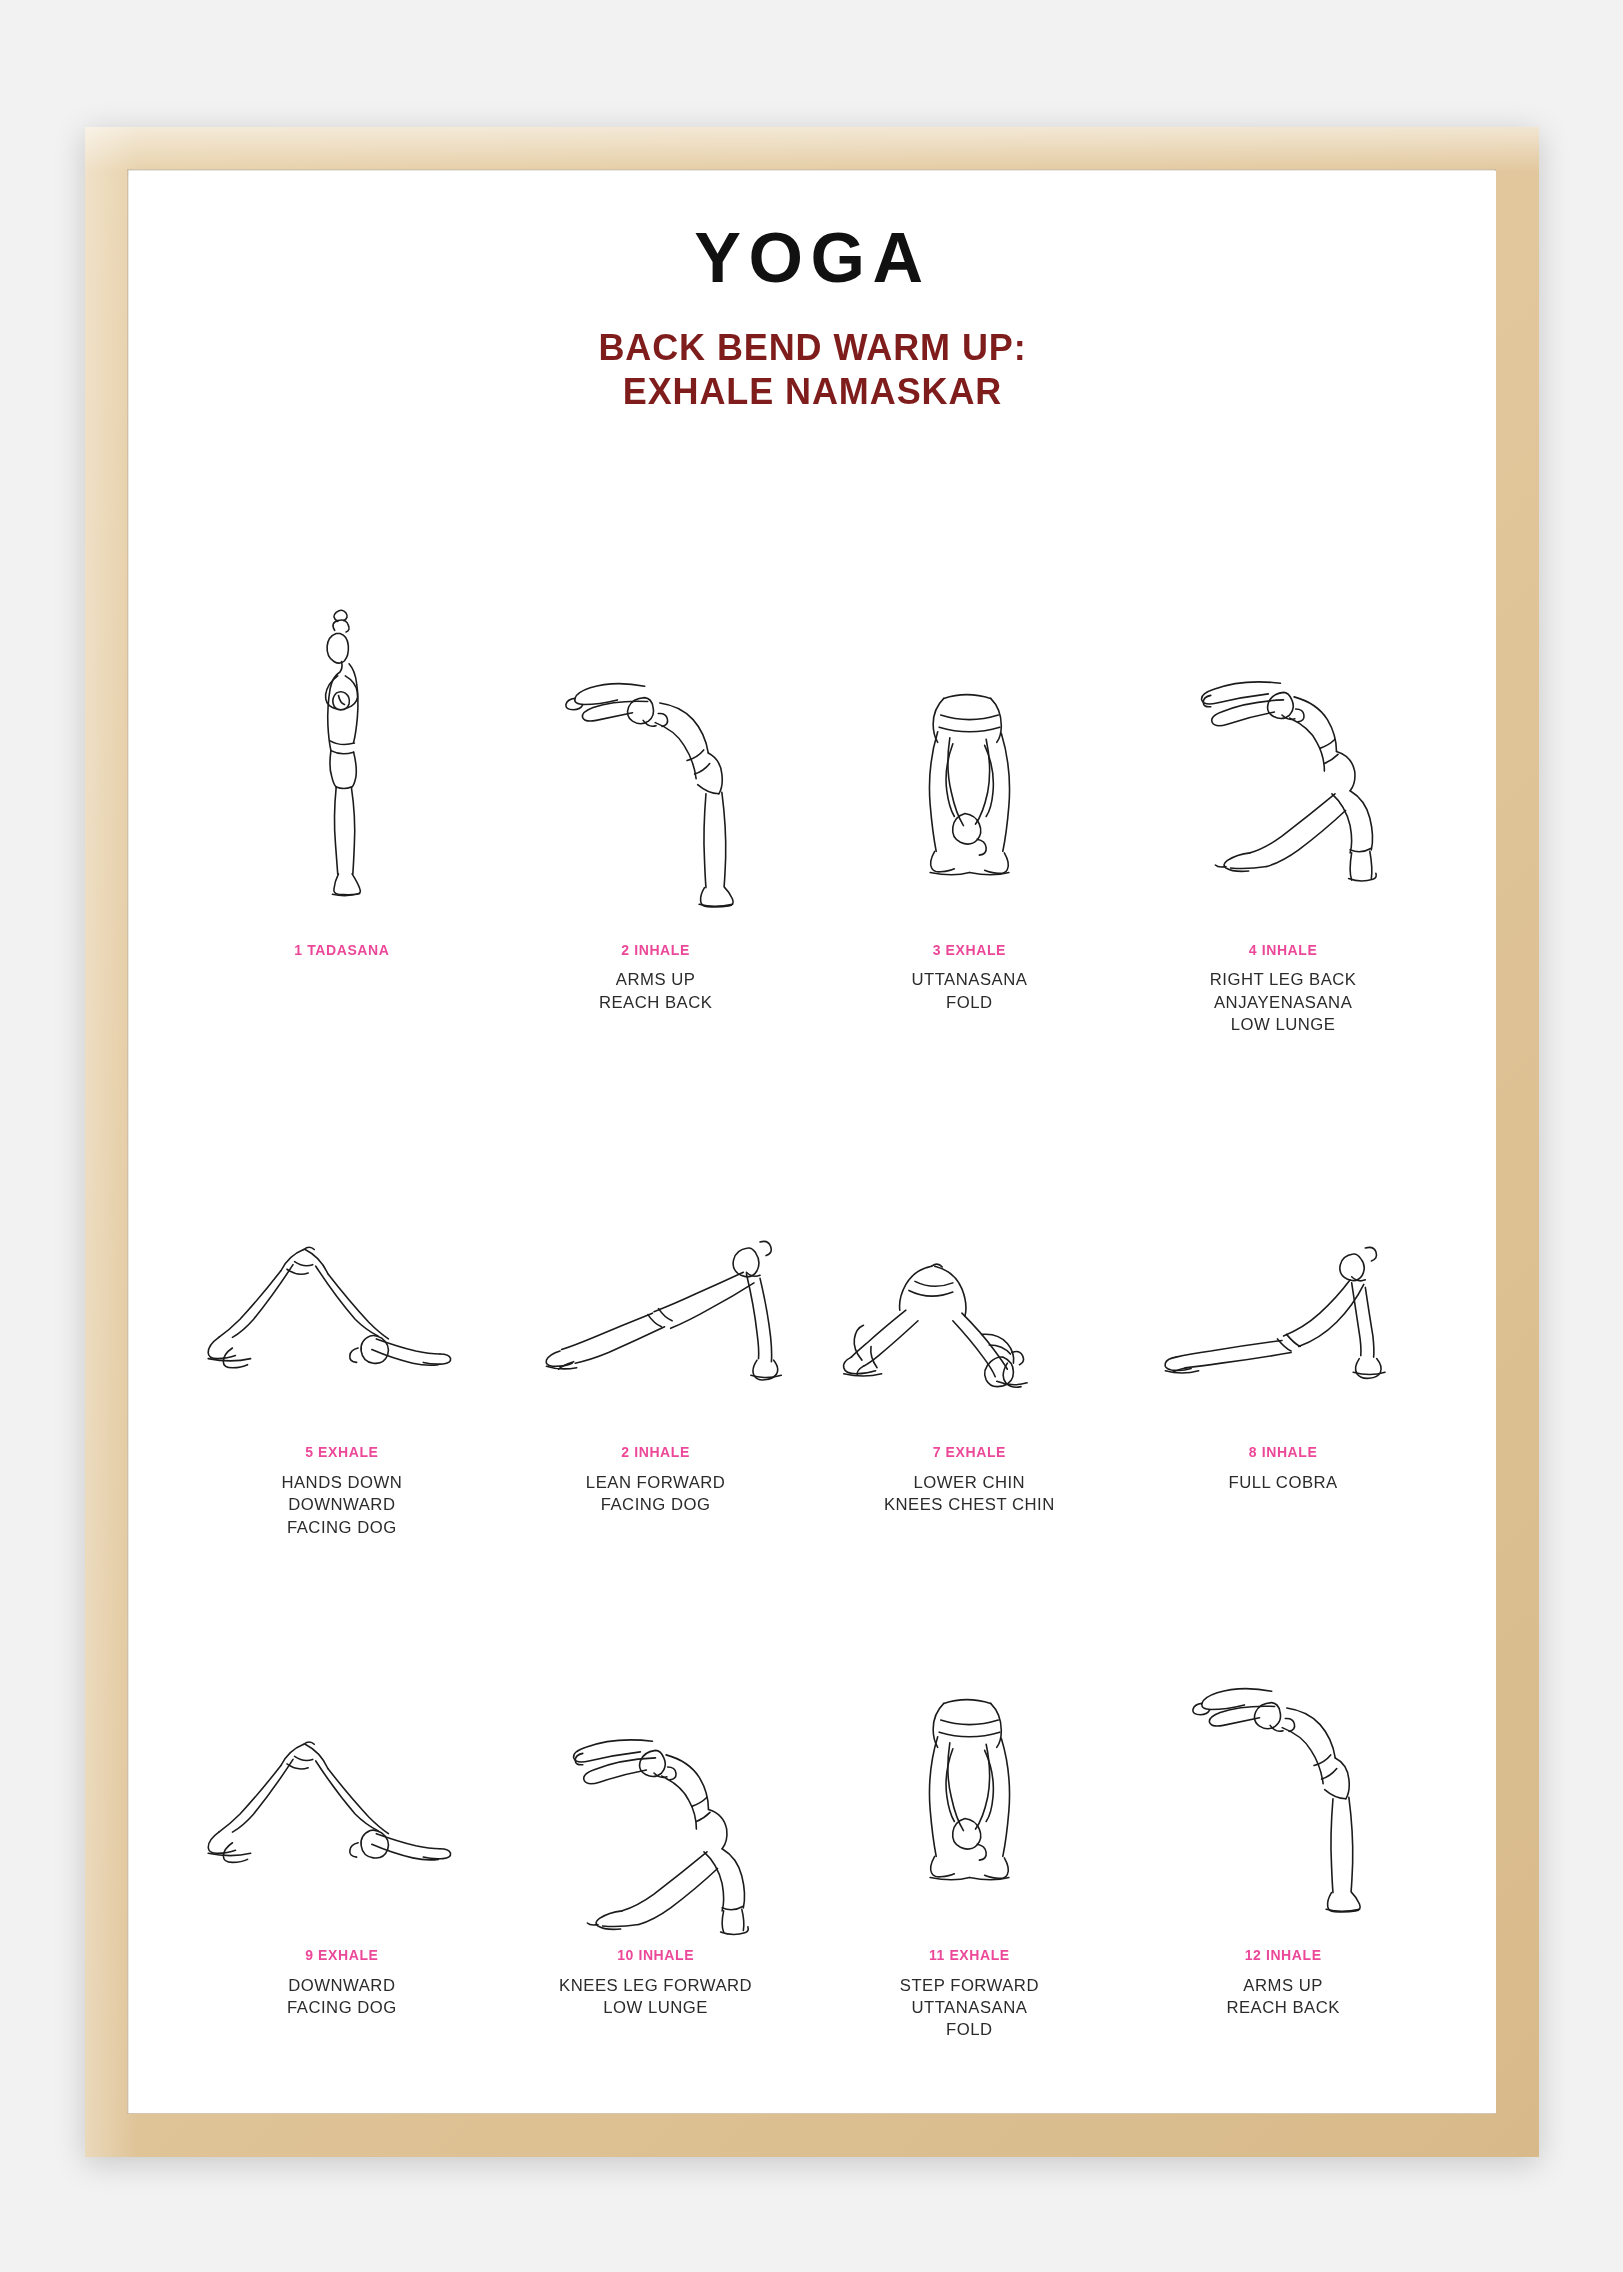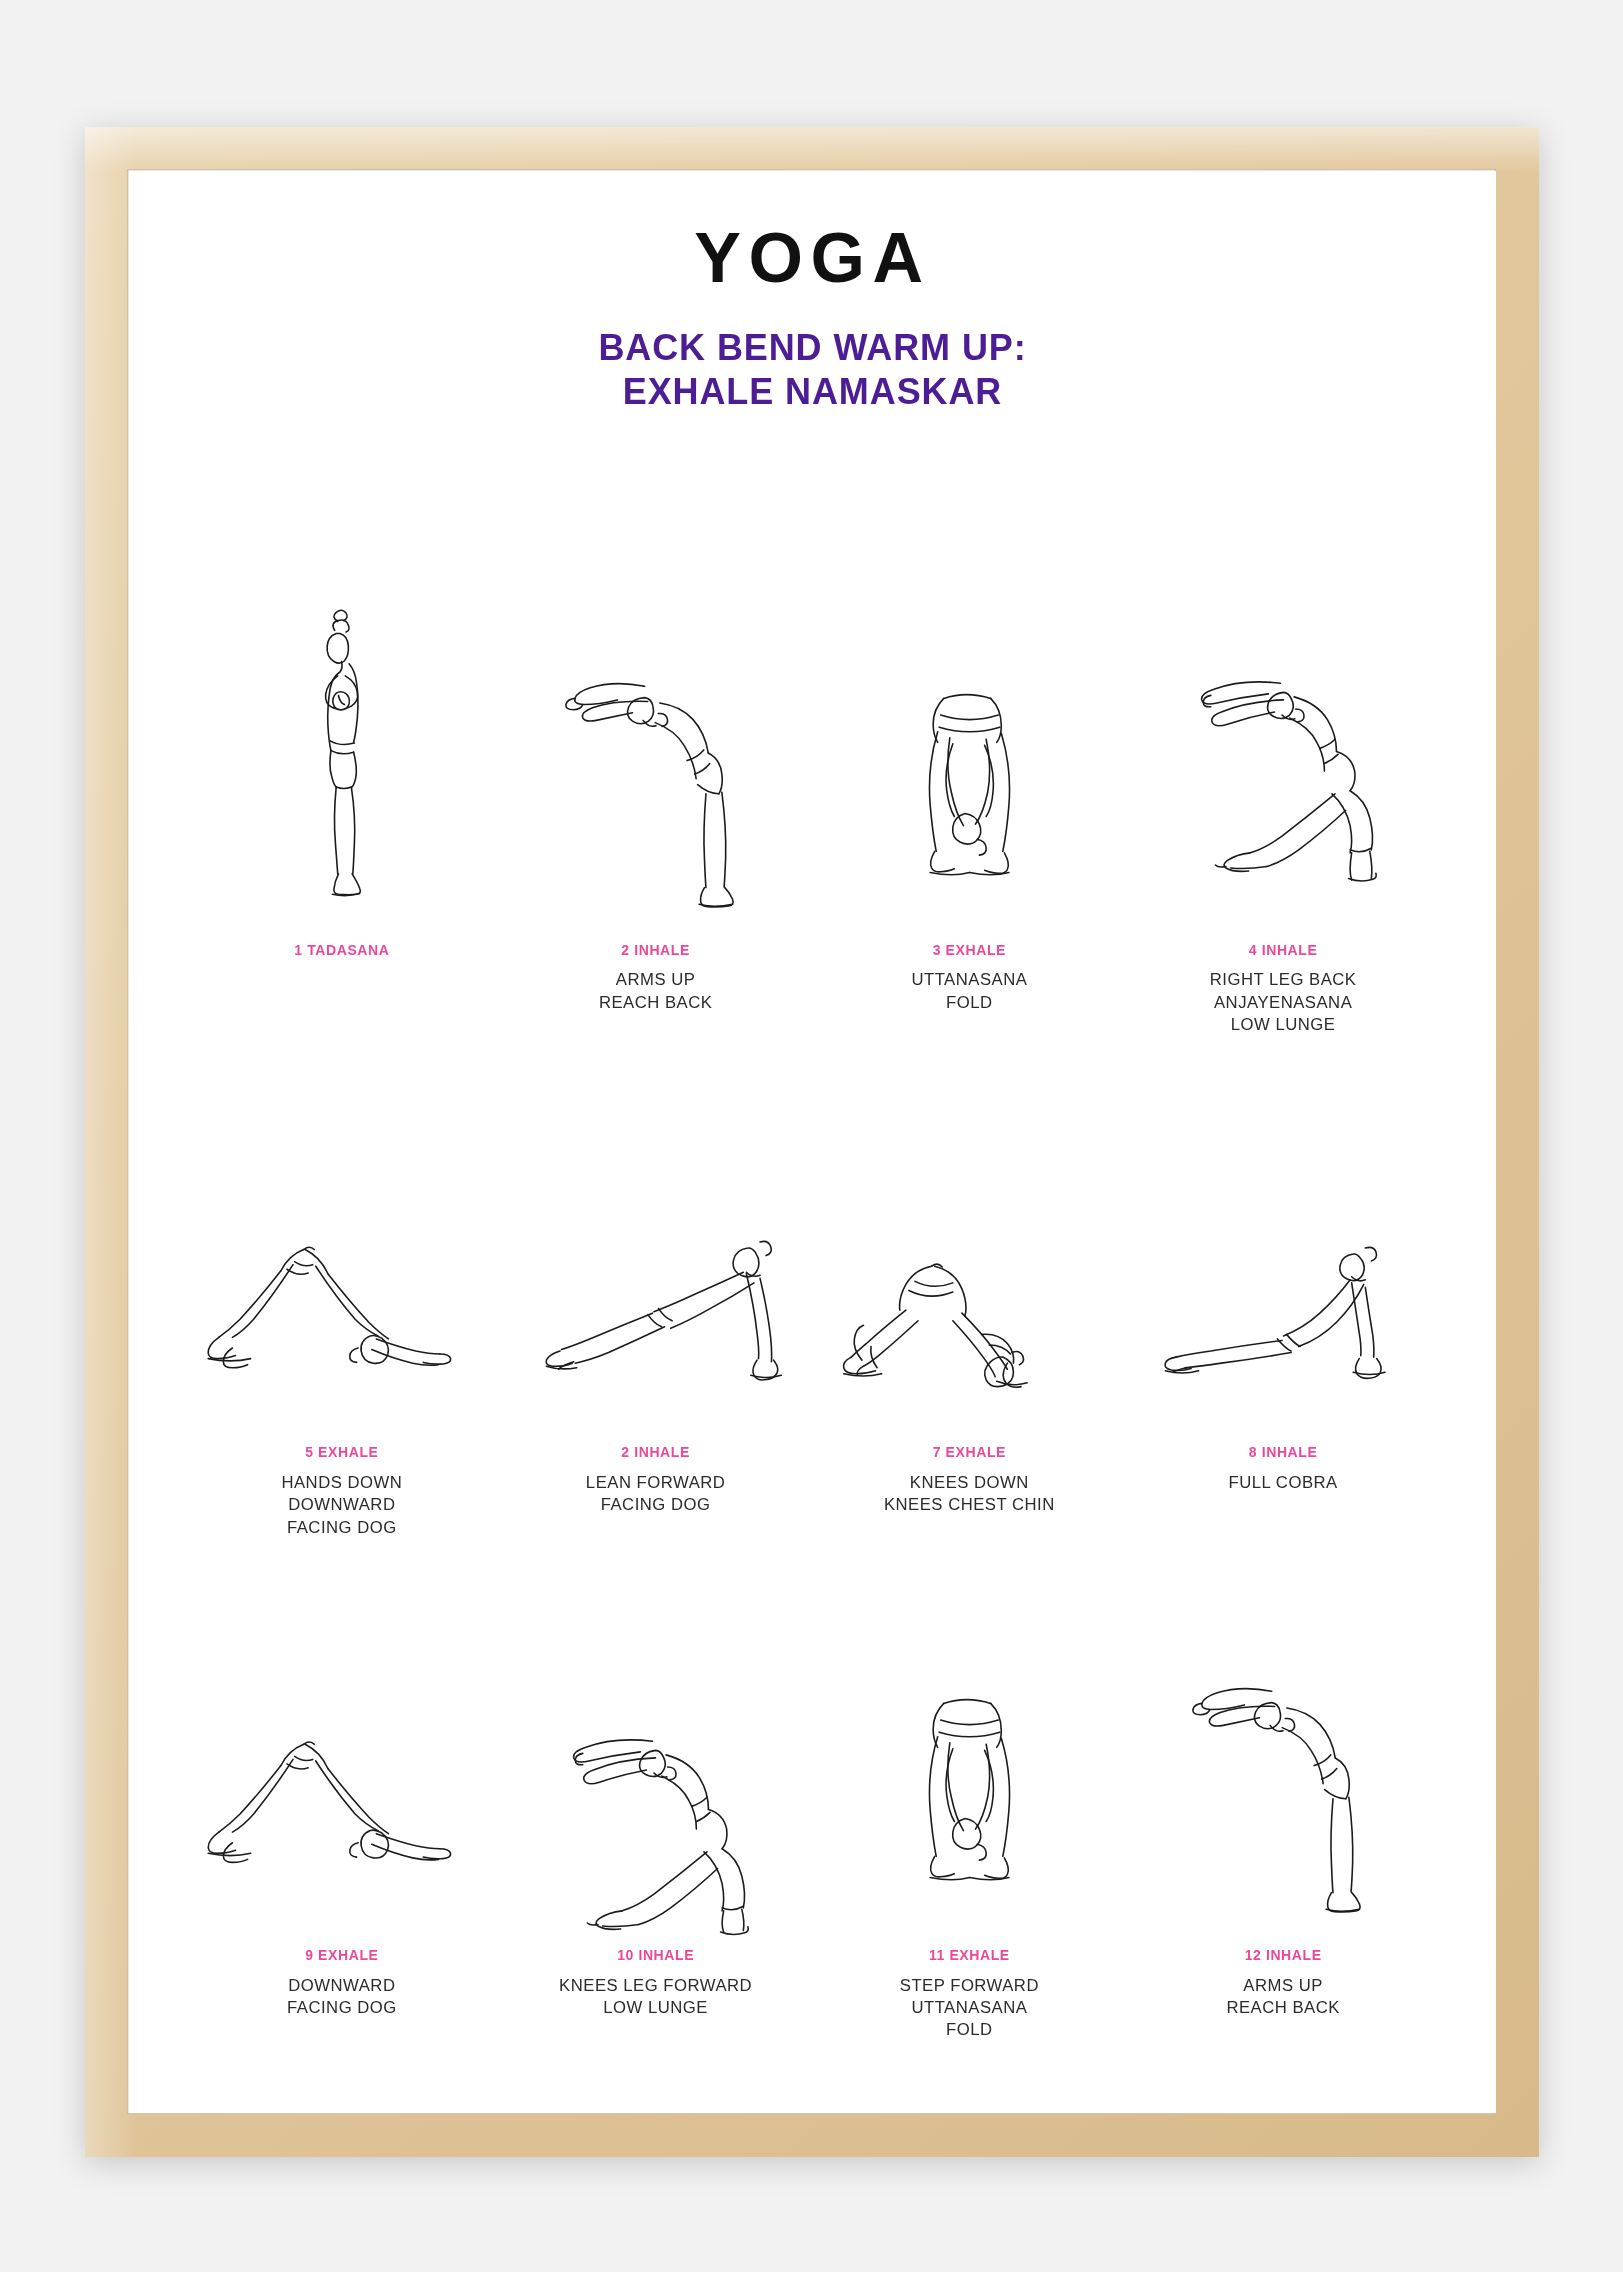--- a/index.html
+++ b/index.html
@@ -67,21 +67,21 @@
     letter-spacing: 7.6px;
     color: #111111;
     line-height: 1;
     margin: 0;
   }
   #sub-title {
     margin-top: 33px;
     font-size: 36px;
     font-weight: 700;
     letter-spacing: 0.9px;
-    color: #4c1d95;
+    color: #7f1d1d;
     line-height: 1.22;
   }
   #sub-title div { white-space: nowrap; }
 
   
   #pose-grid {
     position: absolute;
     left: 0;
     top: 424px;
     width: 100%;
@@ -432,21 +432,21 @@
               <path d="M60 194 q-10 6 -8 12"></path>
               <path d="M34 204 q26 6 50 0"></path>
 
               <path d="M58 186 q-12 -14 -10 -28 q2 -14 12 -18"></path>
               <path d="M78 196 q-10 -14 -8 -28"></path>
             </svg>
           </div>
           <div class="pose-caption">
             <div class="pose-head">7 EXHALE</div>
             <div class="pose-lines">
-              <div>KNEES DOWN</div>
+              <div>LOWER CHIN</div>
               <div>KNEES CHEST CHIN</div>
             </div>
           </div>
         </div>
 
         <div class="pose-cell">
           <div class="pose-figure">
             <svg class="fig" width="303" height="205" viewBox="0 0 400 270">
 
               <path d="M292 46 q-14 2 -17 14 q-3 13 9 19 q13 6 20 -5 q6 -12 -2 -22 q-5 -7 -10 -6 z"></path>

